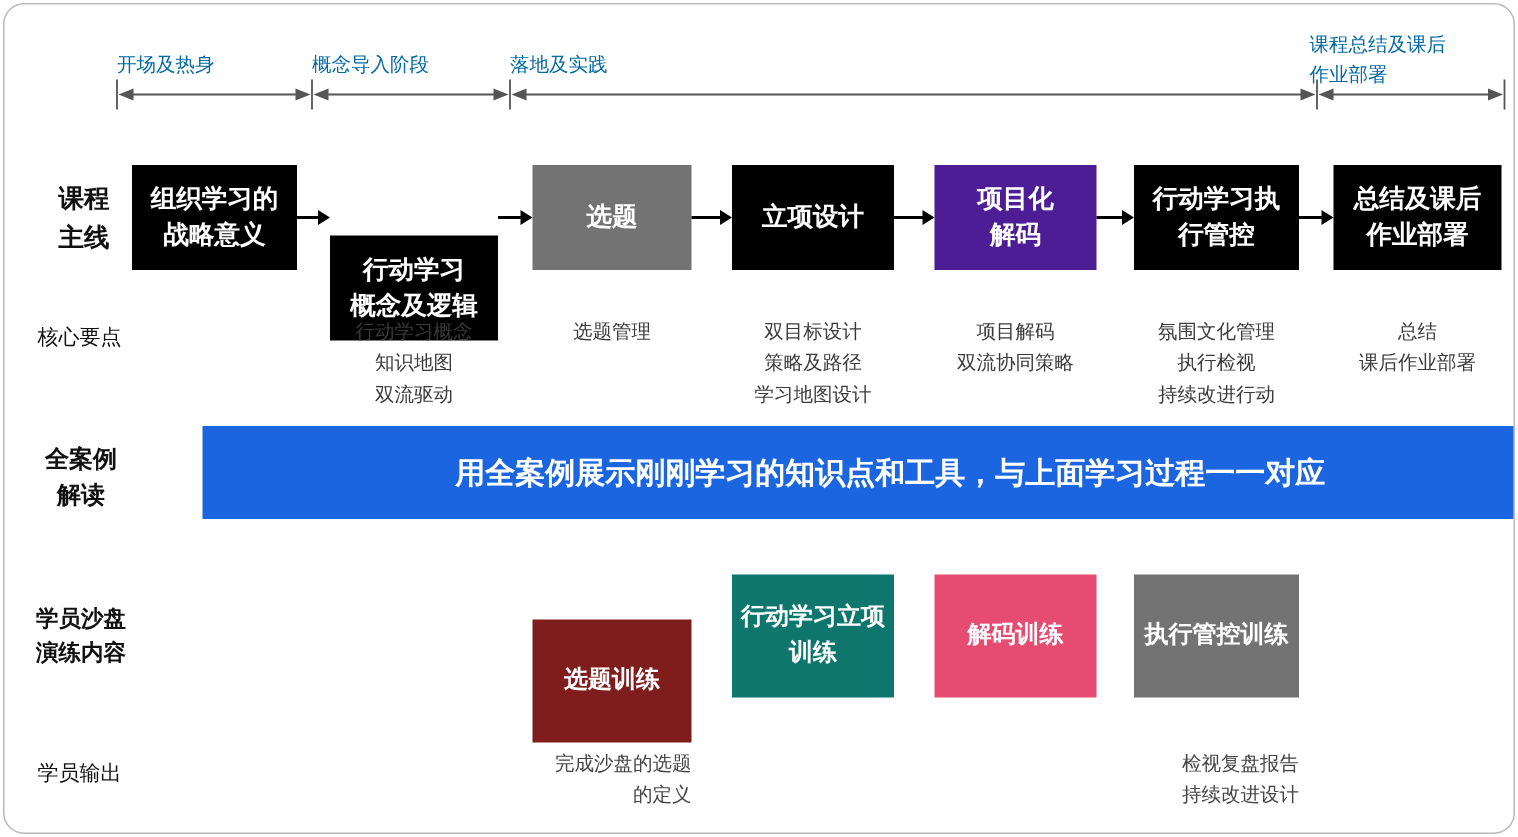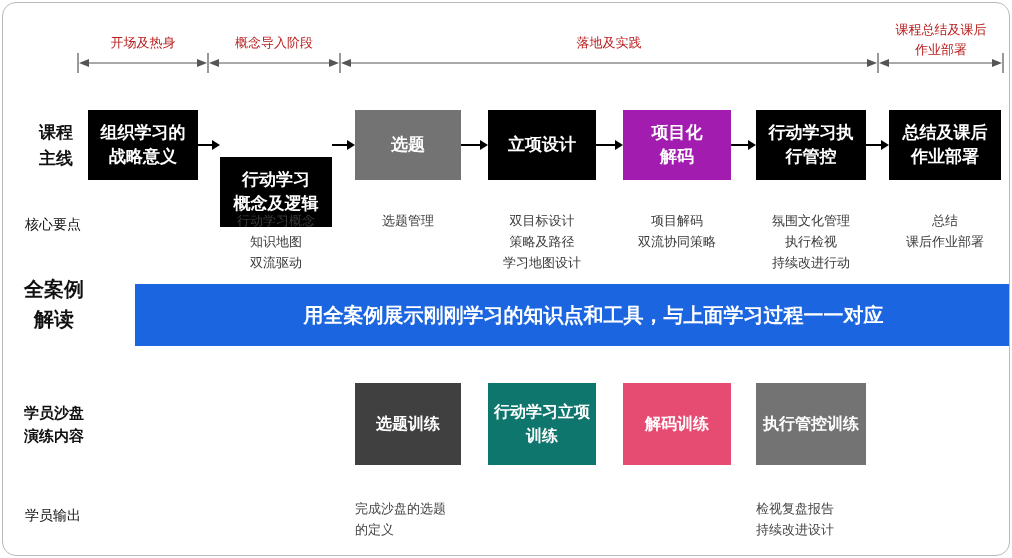--- a/index.html
+++ b/index.html
@@ -8,41 +8,41 @@
   .pre{white-space:pre-line;}
   
   .c1{left:85px;width:110px}
   .c2{left:217px;width:112px}
   .c3{left:352px;width:106px}
   .c4{left:485px;width:108px}
   .c5{left:620px;width:108px}
   .c6{left:753px;width:110px}
   .c7{left:886px;width:112px}
   
-  .tl-label{position:absolute;font-size:13px;color:#b91c1c;text-align:center;line-height:1.5;}
+  .tl-label{position:absolute;font-size:13px;color:#0369a1;line-height:1.5;}
   
   .row-label{position:absolute;color:#111;text-align:center;line-height:1.5;}
   .row-label.bold{font-weight:bold;}
   
   .step{position:absolute;top:107px;height:70px;background:#000;color:#fff;font-weight:bold;
         font-size:17px;line-height:1.4;display:flex;align-items:center;justify-content:center;text-align:center;}
   
   .harrow{position:absolute;top:141px;height:2px;background:#000;}
   .harrow::after{content:"";position:absolute;right:-7px;top:-4px;width:0;height:0;
         border-left:8px solid #000;border-top:5px solid transparent;border-bottom:5px solid transparent;}
   
   .points{position:absolute;top:208px;font-size:13px;color:#3a3a3a;line-height:1.6;text-align:center;}
   
   .banner{position:absolute;left:88px;top:281px;width:917px;height:62px;background:#1B66E0;color:#fff;
         font-weight:bold;font-size:20px;display:flex;align-items:center;justify-content:center;text-align:center;margin-left:44px;}
   
   .sandbox-box{position:absolute;top:380px;height:82px;background:#E64C72;color:#fff;font-weight:bold;
         font-size:16px;line-height:1.5;display:flex;align-items:center;justify-content:center;text-align:center;}
   
-  .output{position:absolute;top:496px;font-size:13px;color:#444;line-height:1.6;text-align:left;}
+  .output{position:absolute;top:496px;font-size:13px;color:#444;line-height:1.6;text-align:right;}
 </style>
 </head>
 <body>
 
 <div class="frame">
 
   <svg width="1012" height="80" style="position:absolute;left:0;top:0">
     <g stroke="#555" stroke-width="1.2">
       <line x1="75" y1="50" x2="75" y2="70"></line>
       <line x1="205" y1="50" x2="205" y2="70"></line>
@@ -68,33 +68,33 @@
 
   <div class="tl-label pre" style="left:75px;top:30px;width:130px">开场及热身</div>
   <div class="tl-label pre" style="left:205px;top:30px;width:132px">概念导入阶段</div>
   <div class="tl-label pre" style="left:337px;top:30px;width:538px">落地及实践</div>
   <div class="tl-label pre" style="left:870px;top:17px;width:136px">课程总结及课后
 作业部署</div>
 
   <div class="row-label bold pre" style="left:22px;top:117px;width:62px;font-size:17px">课程
 主线</div>
   <div class="row-label" style="left:12px;top:211px;width:76px;font-size:14px">核心要点</div>
-  <div class="row-label bold pre" style="left:16px;top:271px;width:70px;font-size:20px">全案例
+  <div class="row-label bold pre" style="left:16px;top:292px;width:70px;font-size:16px">全案例
 解读</div>
   <div class="row-label bold pre" style="left:12px;top:399px;width:78px;font-size:15px">学员沙盘
 演练内容</div>
   <div class="row-label" style="left:12px;top:502px;width:76px;font-size:14px">学员输出</div>
 
   <div class="step pre c1" style="background: rgb(0, 0, 0);">组织学习的
 战略意义</div>
   <div class="step pre c2" style="background: rgb(0, 0, 0); margin-top: 47px;">行动学习
 概念及逻辑</div>
   <div class="step pre c3" style="background: #737373;">选题</div>
   <div class="step pre c4" style="background: rgb(0, 0, 0);">立项设计</div>
-  <div class="step pre c5" style="background: #a21caf;">项目化
+  <div class="step pre c5" style="background: #4c1d95;">项目化
 解码</div>
   <div class="step pre c6" style="background: rgb(0, 0, 0);">行动学习执
 行管控</div>
   <div class="step pre c7" style="background: rgb(0, 0, 0);">总结及课后
 作业部署</div>
 
   <div class="harrow" style="left:195px;width:15px"></div>
   <div class="harrow" style="left:329px;width:16px"></div>
   <div class="harrow" style="left:458px;width:20px"></div>
   <div class="harrow" style="left:593px;width:20px"></div>
@@ -111,21 +111,21 @@
   <div class="points pre c5">项目解码
 双流协同策略</div>
   <div class="points pre c6">氛围文化管理
 执行检视
 持续改进行动</div>
   <div class="points pre c7">总结
 课后作业部署</div>
 
   <div class="banner" style="background: rgb(27, 102, 224);">用全案例展示刚刚学习的知识点和工具，与上面学习过程一一对应</div>
 
-  <div class="sandbox-box pre c3" style="background: #404040;">选题训练</div>
+  <div class="sandbox-box pre c3" style="background: #7f1d1d; margin-top: 30px;">选题训练</div>
   <div class="sandbox-box pre c4" style="background: #0f766e;">行动学习立项
 训练</div>
   <div class="sandbox-box pre c5" style="background: rgb(230, 76, 114);">解码训练</div>
   <div class="sandbox-box pre c6" style="background: #737373;">执行管控训练</div>
 
   <div class="output pre c3">完成沙盘的选题
 的定义</div>
   <div class="output pre c6">检视复盘报告
 持续改进设计</div>
 

